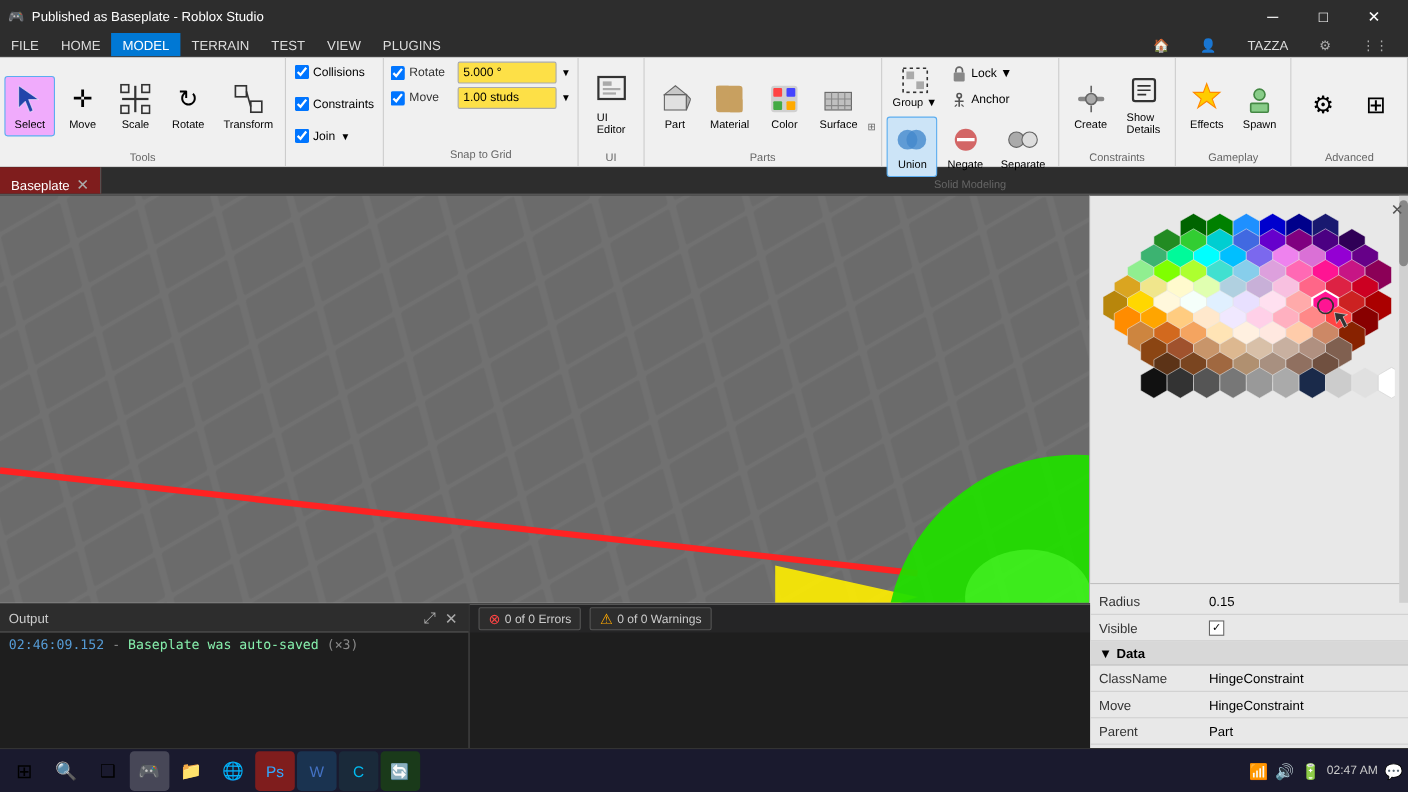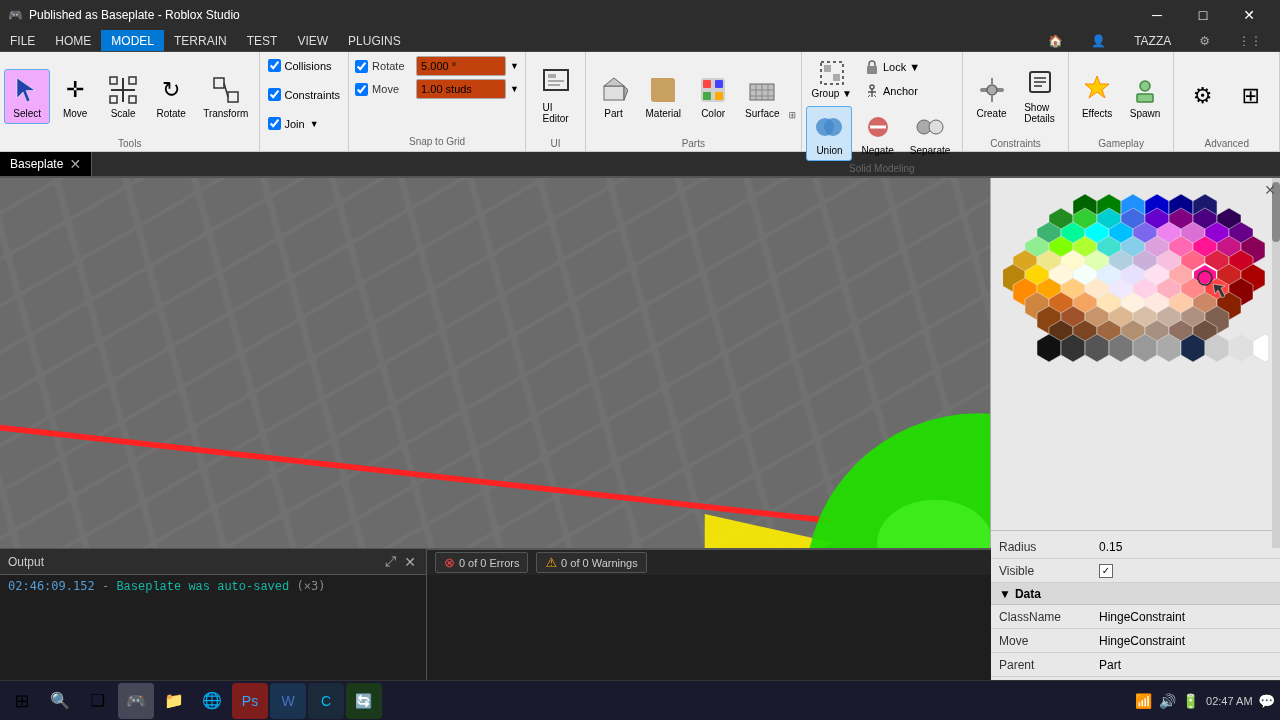--- a/index.html
+++ b/index.html
@@ -126,21 +126,21 @@
       gap: 4px;
       font-size: 11px;
     }
     .snap-input {
       width: 90px;
       height: 20px;
       border: 1px solid #aaa;
       border-radius: 2px;
       font-size: 11px;
       padding: 0 4px;
-      background: #c2410c;
+      background: #fde047;
     }
     .snap-label { color: #333; width: 40px; }
 
     
     #viewport-area {
       display: flex;
       flex-direction: row;
       height: 370px;
       position: relative;
     }
@@ -162,21 +162,21 @@
       align-items: center;
       padding: 0 10px;
       height: 100%;
       color: #fff;
       font-size: 12px;
       gap: 6px;
       cursor: pointer;
       background: #3d3d3d;
       border-right: 1px solid #555;
     }
-    .tab-item.active { background: #000000; }
+    .tab-item.active { background: #7f1d1d; align-items: flex-end; }
     .tab-close { color: #aaa; font-size: 14px; }
 
     
     #color-picker {
       position: absolute;
       right: 0;
       top: 0;
       width: 290px;
       height: 370px;
       background: #e8e8e8;
@@ -234,21 +234,21 @@
     }
     .panel-header-right { display: flex; gap: 4px; }
     .panel-header-btn { background: none; border: none; color: #aaa; cursor: pointer; font-size: 14px; padding: 0 2px; }
     .output-log {
       flex: 1;
       padding: 4px 8px;
       overflow: hidden;
     }
     .log-entry { font-size: 12px; color: #d4d4d4; font-family: monospace; }
     .log-entry .timestamp { color: #569cd6; }
-    .log-entry .msg { color: #14b8a6; font-family: Liberation Mono, monospace; }
+    .log-entry .msg { color: #86efac; }
     .log-entry .note { color: #888; }
     .script-bottom {
       background: #252526;
       height: 26px;
       display: flex;
       align-items: center;
       gap: 8px;
       padding: 0 8px;
       border-top: 1px solid #555;
     }

